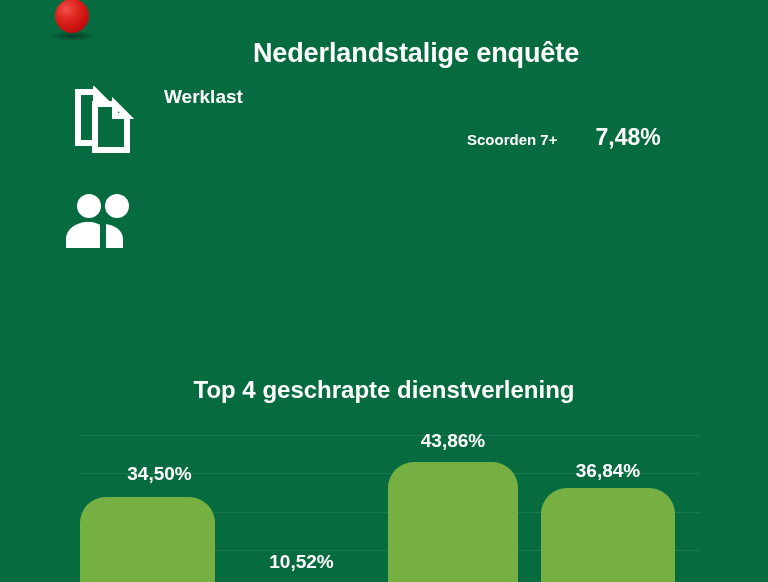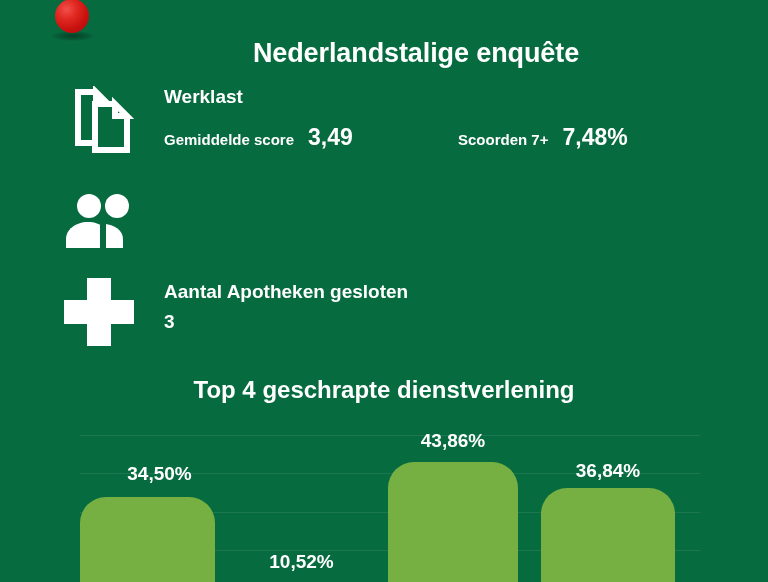--- a/index.html
+++ b/index.html
@@ -118,21 +118,21 @@
   .metric-caption {
     font-size: 15px;
     font-weight: bold;
   }
   .metric-number {
     font-size: 23px;
     font-weight: bold;
     margin-left: 14px;
   }
   .metric-avg { left: 0; }
-  .metric-top { left: 294px; }
+  .metric-top { left: 303px; gap: 24px; }
 
   
   .chart-title {
     position: absolute;
     left: 0;
     top: 376px;
     width: 768px;
     text-align: center;
     font-size: 24px;
     font-weight: bold;
@@ -182,54 +182,39 @@
     <div class="stat-icon">
       <svg width="72" height="68" viewBox="0 0 72 68" aria-hidden="true">
         <path d="M14 6 h18 l9 9 v8 h-8 v34 h-19 z M32 6 v9 h9 z" fill="none" stroke="#ffffff" stroke-width="6" stroke-linejoin="miter"></path>
         <path d="M31 18 h20 l12 12 v34 h-32 z M51 18 v12 h12 z" fill="#076B40" stroke="#ffffff" stroke-width="6" stroke-linejoin="miter"></path>
       </svg>
     </div>
     <div class="stat-body">
       <div class="stat-label">Werklast</div>
     </div>
     <div class="metrics-line">
-      <div class="metric metric-avg">
-        <span class="metric-caption">Gemiddelde score</span>
-        <span class="metric-number">3,49</span>
-      </div>
       <div class="metric metric-top">
         <span class="metric-caption">Scoorden 7+</span>
         <span class="metric-number">7,48%</span>
       </div>
     </div>
   </div>
 
   <div class="stat-row" style="top:192px; height:64px;">
     <div class="stat-icon" style="left:66px;">
       <svg width="74" height="58" viewBox="0 0 74 58" aria-hidden="true">
         <circle cx="23" cy="14" r="12" fill="#ffffff"></circle>
         <circle cx="51" cy="14" r="12" fill="#ffffff"></circle>
         <path d="M37 32 c12 0 20 7 20 15 v9 h-20 z" fill="#ffffff"></path>
         <path d="M22 30 c-13 0 -22 8 -22 17 v9 h44 v-9 c0 -9 -9 -17 -22 -17 z" fill="#ffffff"></path>
         <rect x="34" y="30" width="6" height="27" fill="#076B40"></rect>
       </svg>
     </div>
   </div>
 
-  <div class="stat-row" style="top:281px; height:66px;">
-    <div class="stat-icon" style="left:64px; top:-3px;">
-      <svg width="70" height="68" viewBox="0 0 70 68" aria-hidden="true">
-        <path d="M23 0 h24 v22 h23 v24 h-23 v22 h-24 v-22 h-23 v-24 h23 z" fill="#ffffff"></path>
-      </svg>
-    </div>
-    <div class="stat-body">
-      <div class="stat-label">Aantal Apotheken gesloten</div>
-      <div class="stat-value-big">3</div>
-    </div>
-  </div>
 
   <div class="chart-title">Top 4 geschrapte dienstverlening</div>
 
   <div class="chart-area">
     <div class="gridline" style="top:15px;"></div>
     <div class="gridline" style="top:53px;"></div>
     <div class="gridline" style="top:92px;"></div>
     <div class="gridline" style="top:130px;"></div>
 
     <div class="bar" style="left:80px;  width:135px; height:125px;"></div>

